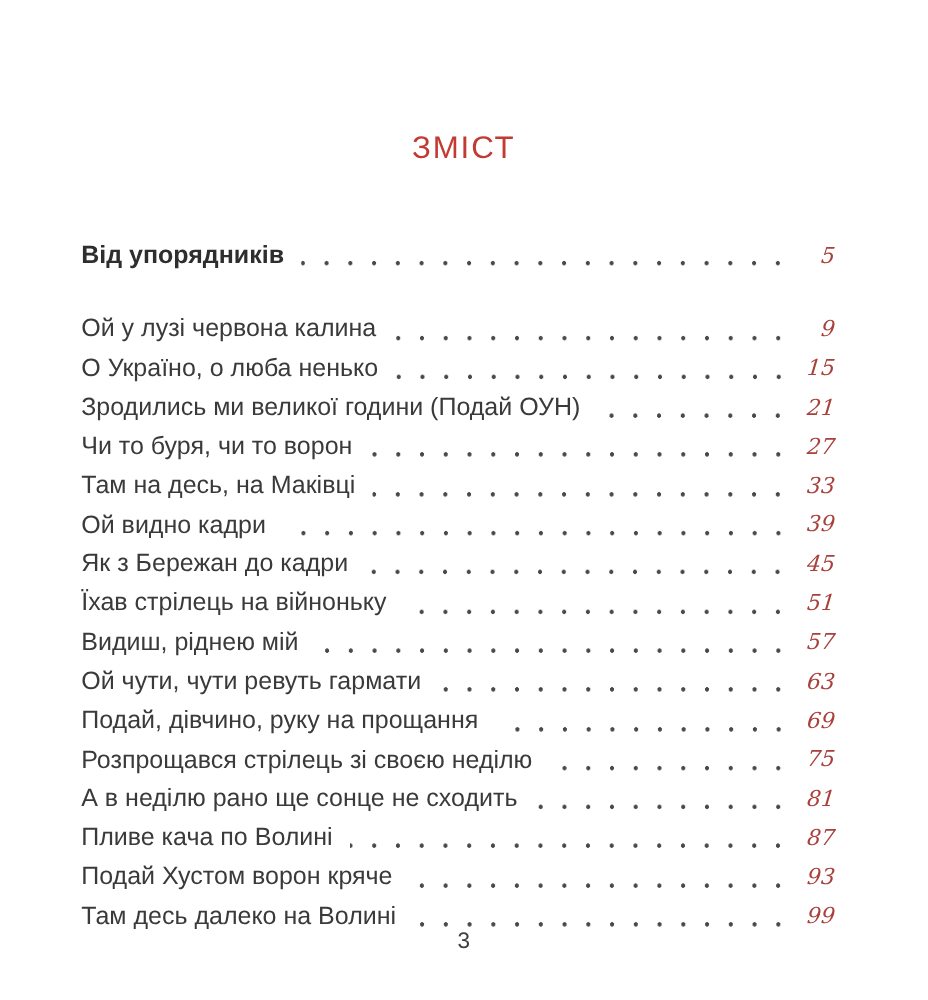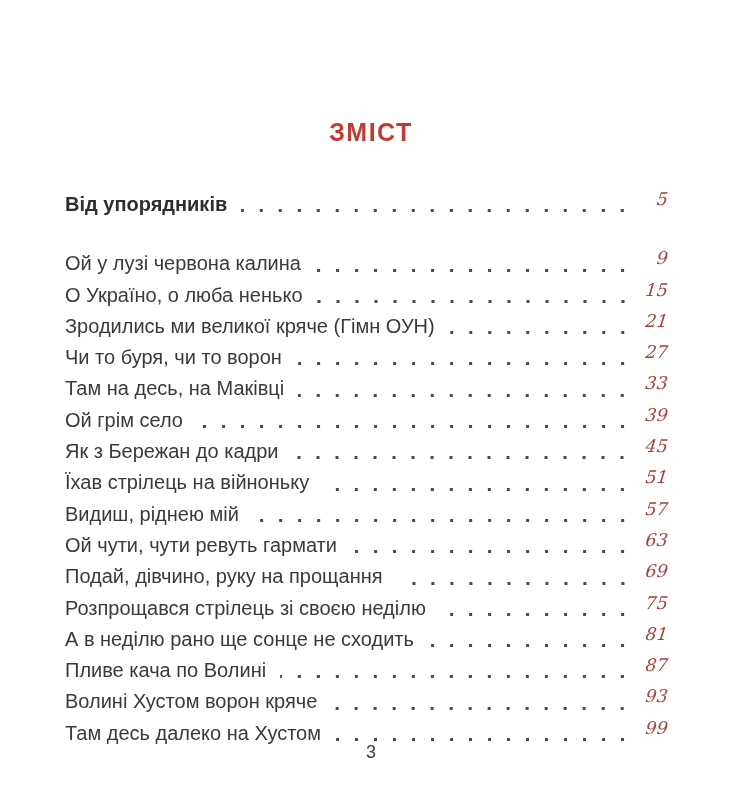--- a/index.html
+++ b/index.html
@@ -13,29 +13,29 @@
   body{
     width:742px;height:800px;background:var(--bg);
     font-family:"Liberation Sans","DejaVu Sans",sans-serif;
     color:var(--text);
     overflow:hidden;
   }
   .page{position:relative;width:742px;height:800px;background:var(--bg);}
   .title{
     position:absolute;top:102px;left:0;right:0;
     text-align:center;
-    font-size:25px;font-weight:700;letter-spacing:1.5px;
+    font-size:25px;font-weight:400;letter-spacing:1.5px;
     color:var(--title-red);
-    margin:16px;
+    margin:2px;
   }
   .toc{
     position:absolute;left:65px;right:74px;top:189px;
   }
   .row{
-    display:flex;align-items:flex-start;
+    display:flex;align-items:center;
     height:31.3px;
     font-size:20px;
   }
   .row.intro{margin-bottom:28px;}
   .row.intro .label{font-weight:700;color:#2e2e2e;}
   .label{
     white-space:nowrap;flex:0 0 auto;
     line-height:31.3px;
   }
   .leader{
@@ -85,39 +85,39 @@
     <span class="pnum">9</span>
   </div>
 
   <div class="row">
     <span class="label">О Україно, о люба ненько</span>
     <span class="leader"></span>
     <span class="pnum">15</span>
   </div>
 
   <div class="row">
-    <span class="label">Зродились ми великої кряче (Гімн ОУН)</span>
+    <span class="label">Зродились ми великої години (Подай ОУН)</span>
     <span class="leader"></span>
     <span class="pnum">21</span>
   </div>
 
   <div class="row">
     <span class="label">Чи то буря, чи то ворон</span>
     <span class="leader"></span>
     <span class="pnum">27</span>
   </div>
 
   <div class="row">
     <span class="label">Там на десь, на Маківці</span>
     <span class="leader"></span>
     <span class="pnum">33</span>
   </div>
 
   <div class="row">
-    <span class="label">Ой грім село</span>
+    <span class="label">Ой видно кадри</span>
     <span class="leader"></span>
     <span class="pnum">39</span>
   </div>
 
   <div class="row">
     <span class="label">Як з Бережан до кадри</span>
     <span class="leader"></span>
     <span class="pnum">45</span>
   </div>
 
@@ -157,27 +157,27 @@
     <span class="pnum">81</span>
   </div>
 
   <div class="row">
     <span class="label">Пливе кача по Волині</span>
     <span class="leader"></span>
     <span class="pnum">87</span>
   </div>
 
   <div class="row">
-    <span class="label">Волині Хустом ворон кряче</span>
+    <span class="label">Подай Хустом ворон кряче</span>
     <span class="leader"></span>
     <span class="pnum">93</span>
   </div>
 
   <div class="row">
-    <span class="label">Там десь далеко на Хустом</span>
+    <span class="label">Там десь далеко на Волині</span>
     <span class="leader"></span>
     <span class="pnum">99</span>
   </div>
 </div>
 
   </div>
 
   <div class="folio">3</div>
 
 </div>

